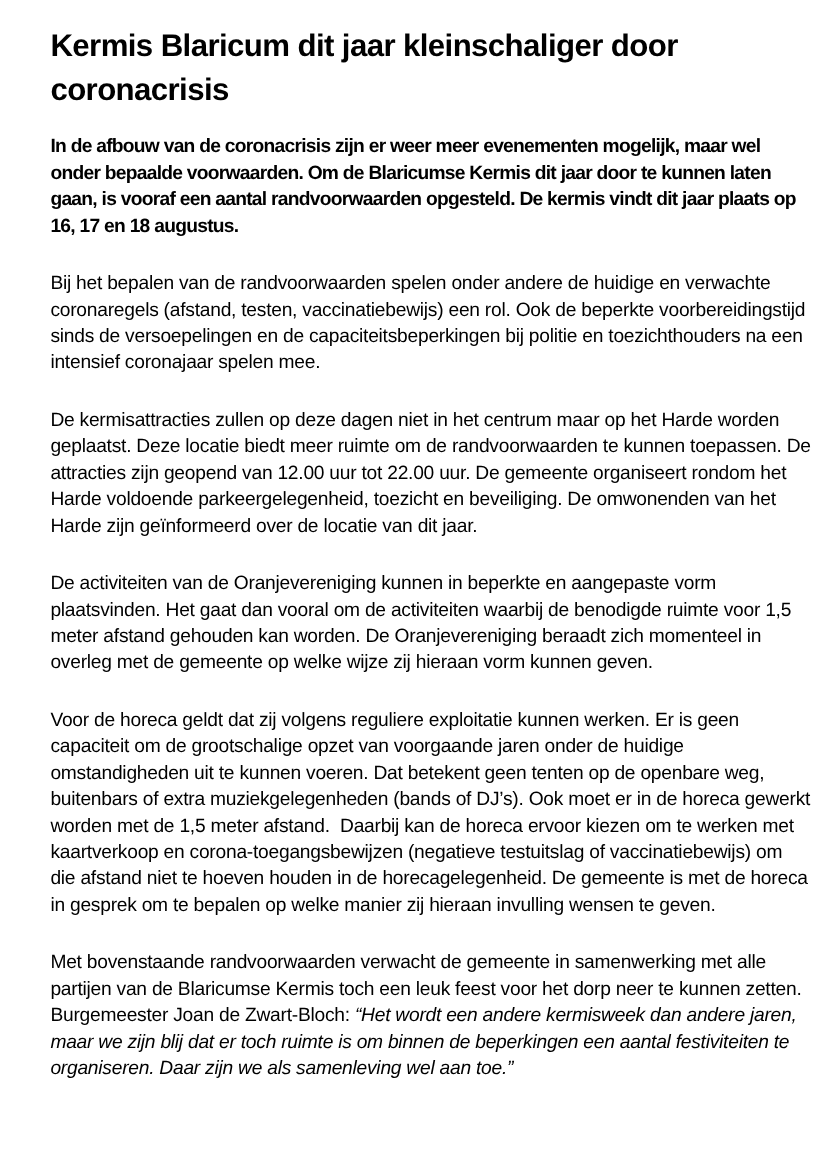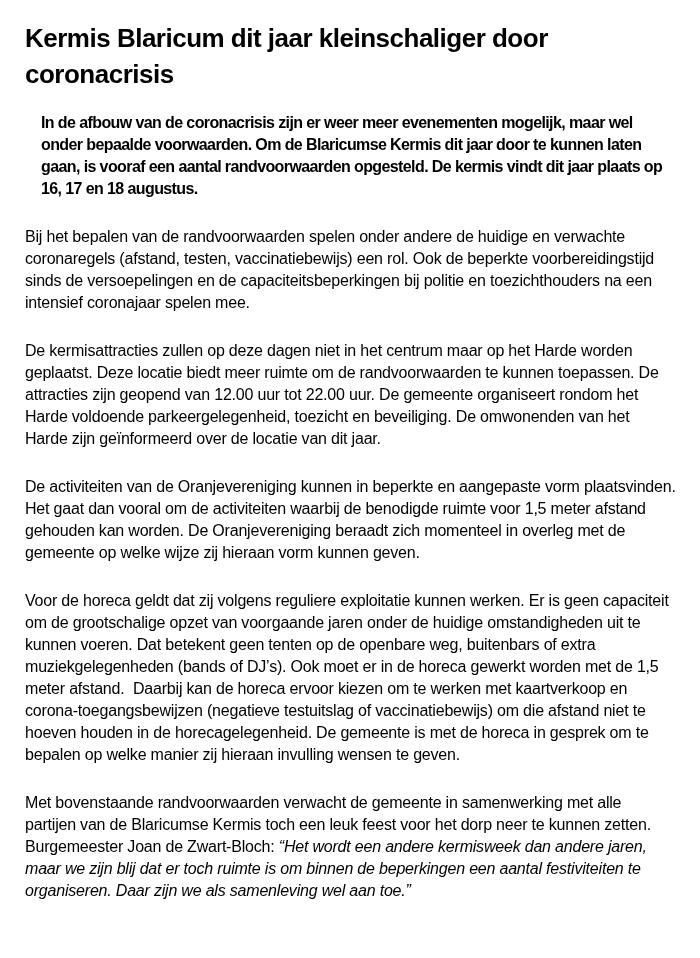--- a/index.html
+++ b/index.html
@@ -11,21 +11,21 @@
     width: 700px;
     height: 958px;
     overflow: hidden;
     color: #000000;
     font-family: "Liberation Sans", "DejaVu Sans", sans-serif;
   }
   .page {
     box-sizing: border-box;
     width: 700px;
     height: 806px;
-    padding: 20px 24px 10px 25px;
+    padding: 20px 24px 10px 42px;
     background: #ffffff;
   }
   .article-title {
     margin: 0 0 20px 0;
     font-size: 26px;
     font-weight: bold;
     line-height: 36px;
     letter-spacing: -0.5px;
     white-space: pre-wrap;
   }
@@ -35,21 +35,20 @@
     line-height: 22px;
     letter-spacing: -0.2px;
     white-space: pre-wrap;
   }
   p.body-par:last-child {
     margin-bottom: 16px;
   }
   p.intro {
     font-weight: bold;
     letter-spacing: -0.6px;
-    margin-left: 16px;
   }
   .closing-lead {
     display: block; 
   }
   .mayor-quote {
     font-style: italic;
   }
 </style>
 </head>
 <body>

